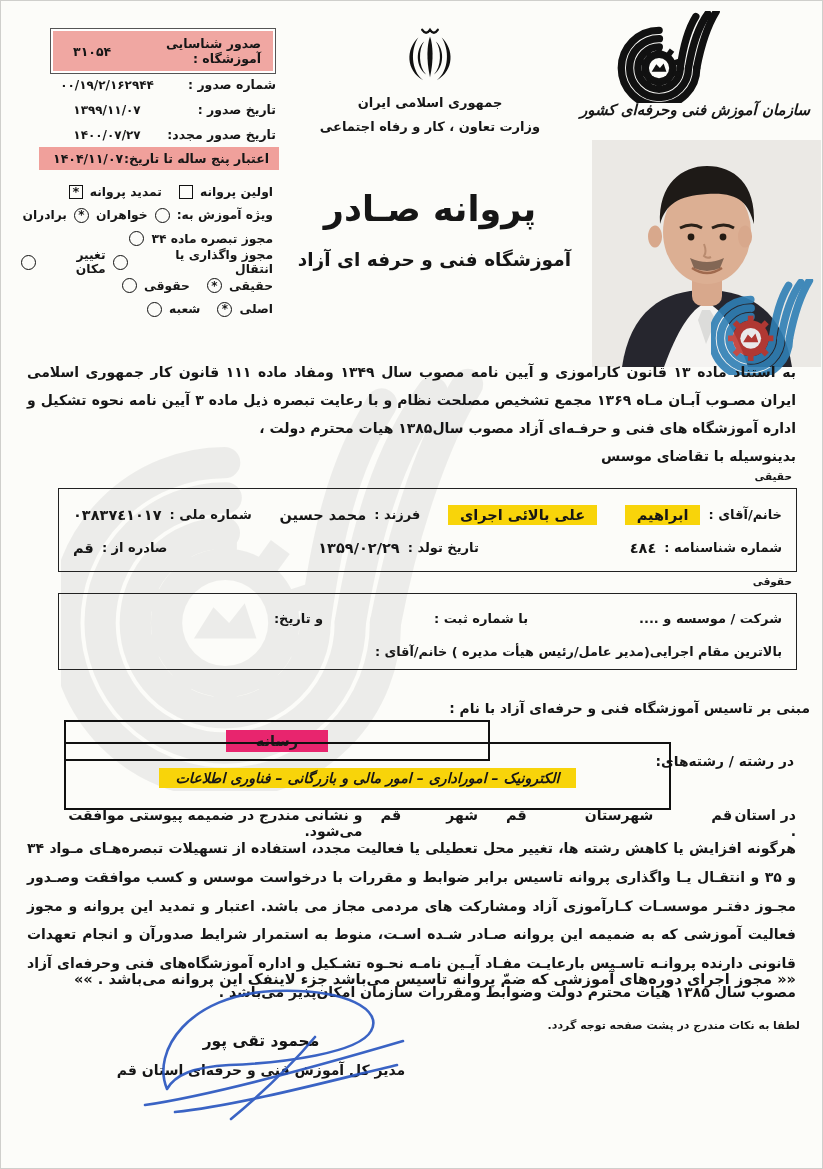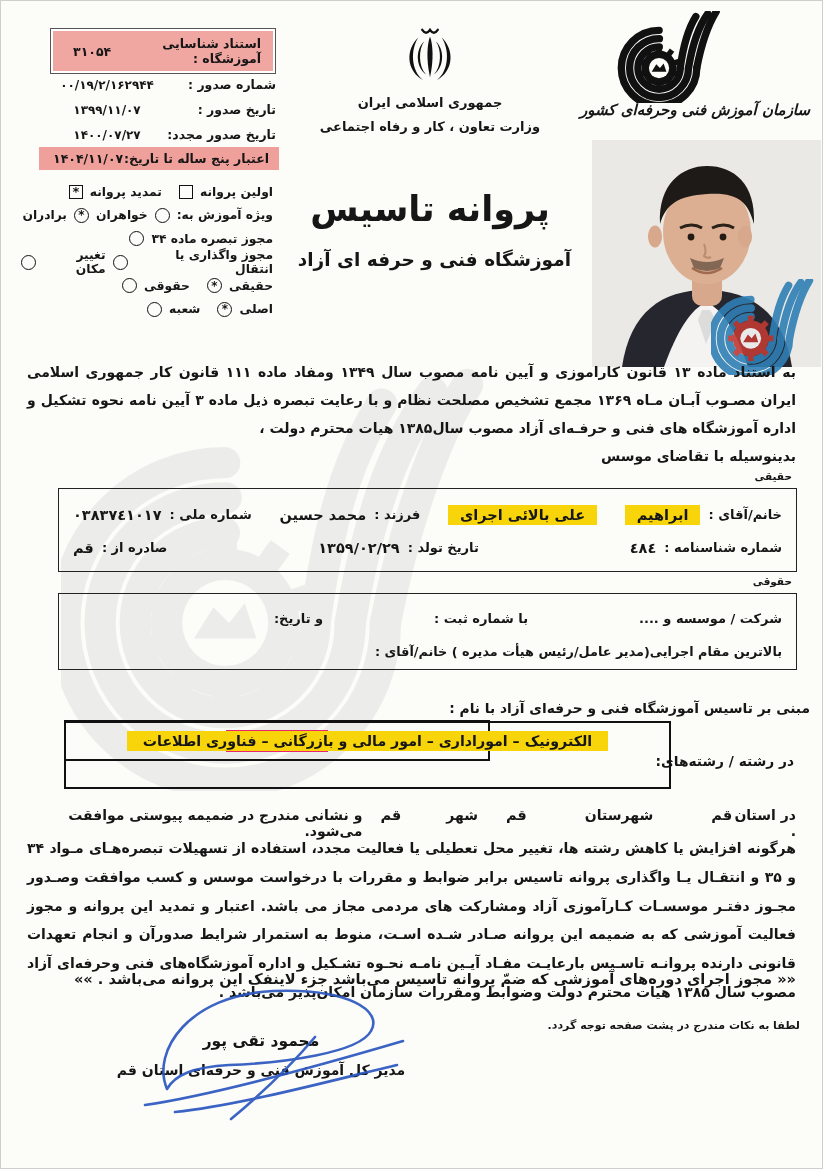--- a/index.html
+++ b/index.html
@@ -63,22 +63,22 @@
   .pair { display:flex; align-items:center; gap:8px; }
   .spacer90 { width:90px; }
   .trow.single { justify-content:flex-start; font-size:12.8px; }
 
   
   .name-label { right:12px; top:699px; font-size:13.8px; }
   .name-box { left:63px; top:688px; width:426px; height:41px; border:2.6px solid #111; display:flex;
               align-items:center; justify-content:center;margin-top:31px; }
   .chip-m { background:#e8256e; color:#1c1c1c; padding:3px 30px; font-size:14.5px; }
   .fields-label { right:28px; top:752px; font-size:13.8px; }
-  .fields-box { left:63px; top:720px; width:607px; height:68px; border:2.6px solid #111;
-                display:flex; justify-content:center; align-items:flex-start; padding-top:8px; }
+  .fields-box { left:63px; top:741px; width:607px; height:68px; border:2.6px solid #111;
+                display:flex; justify-content:center; align-items:flex-start; padding-top:24px;font-style:italic; }
   .fields-box .chip-y { font-size:14.2px; padding:2px 16px; }
 
   
   .location { left:26px; right:26px; top:806px; display:flex; align-items:baseline; font-size:14px; }
   .location .v { font-size:14.5px; }
   .m60 { margin-left:58px; } .m45 { margin-left:45px; } .m30 { margin-left:28px; } .m18 { margin-left:18px; }
   .terms { left:26px; right:26px; top:833px; font-size:14px; line-height:2.06; text-align:justify; }
   .emphasis { left:26px; right:26px; top:969px; font-size:14.6px; letter-spacing:-0.2px; }
 
   
@@ -133,21 +133,21 @@
       <g transform="rotate(324 42 62)">
           <rect x="39" y="38" width="6" height="8"></rect>
         </g>
     </g>
     <circle cx="42" cy="62" r="11" fill="#fff"></circle>
     <path d="M34,66 l5,-8 l4,4 l4,-5 l3,9 z" fill="#444"></path>
   </svg>
 
   <div class="abs idbox">
     <div class="idbox-inner">
-      <span>استناد شناسایی آموزشگاه :</span>
+      <span>صدور شناسایی آموزشگاه :</span>
       <span>۳۱۰۵۴</span>
     </div>
   </div>
 
   <div class="abs issue-rows">
     <div class="issue-row">
       <span class="lbl">شماره صدور :</span>
       <span class="val">۰۰/۱۹/۲/۱۶۲۹۴۴</span>
     </div>
     <div class="issue-row">
@@ -209,21 +209,21 @@
       <path d="M30,14 C33,22 34,38 30,56 C26,38 27,22 30,14 Z" fill="#111"></path>
       <path d="M24,19 C15,27 15,45 26,53 C18,45 18,27 24,19 Z" fill="#111"></path>
       <path d="M36,19 C45,27 45,45 34,53 C42,45 42,27 36,19 Z" fill="#111"></path>
       <path d="M18,15 C5,27 5,49 23,59 C10,49 10,27 18,15 Z" fill="#111"></path>
       <path d="M42,15 C55,27 55,49 37,59 C50,49 50,27 42,15 Z" fill="#111"></path>
     </svg>
     <div class="gov-line">جمهوری اسلامی ایران</div>
     <div class="gov-line">وزارت تعاون ، کار و رفاه اجتماعی</div>
   </div>
 
-  <div class="abs doc-title">پروانه تاسیس</div>
+  <div class="abs doc-title">پروانه صـادر</div>
   <div class="abs doc-subtitle">آموزشگاه فنی و حرفه ای آزاد</div>
 
   <svg class="abs orglogo" width="116" height="92" viewBox="0 0 110 100">
     <g stroke="#111" fill="none" stroke-linecap="round">
       <circle cx="42" cy="62" r="23" stroke-width="8" stroke-dasharray="108 37"></circle>
       <circle cx="42" cy="62" r="32" stroke-width="8" stroke-dasharray="151 51"></circle>
       <circle cx="42" cy="62" r="41" stroke-width="8" stroke-dasharray="193 65"></circle>
       <path d="M65,62 C68,40 72,22 82,6" stroke-width="8"></path>
       <path d="M74,62 C78,38 84,18 95,3" stroke-width="8"></path>
       <path d="M83,62 C88,36 96,14 104,1" stroke-width="8"></path>

